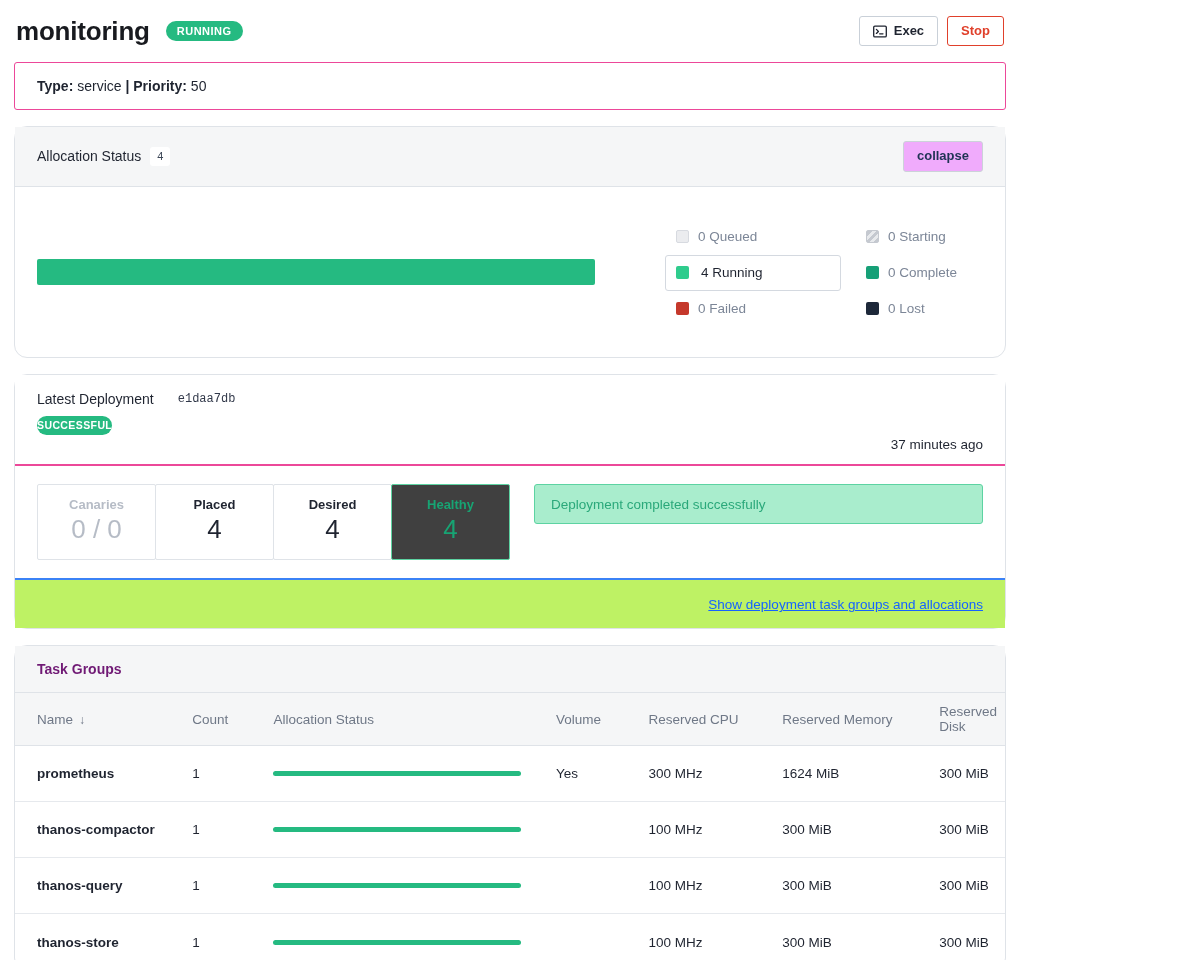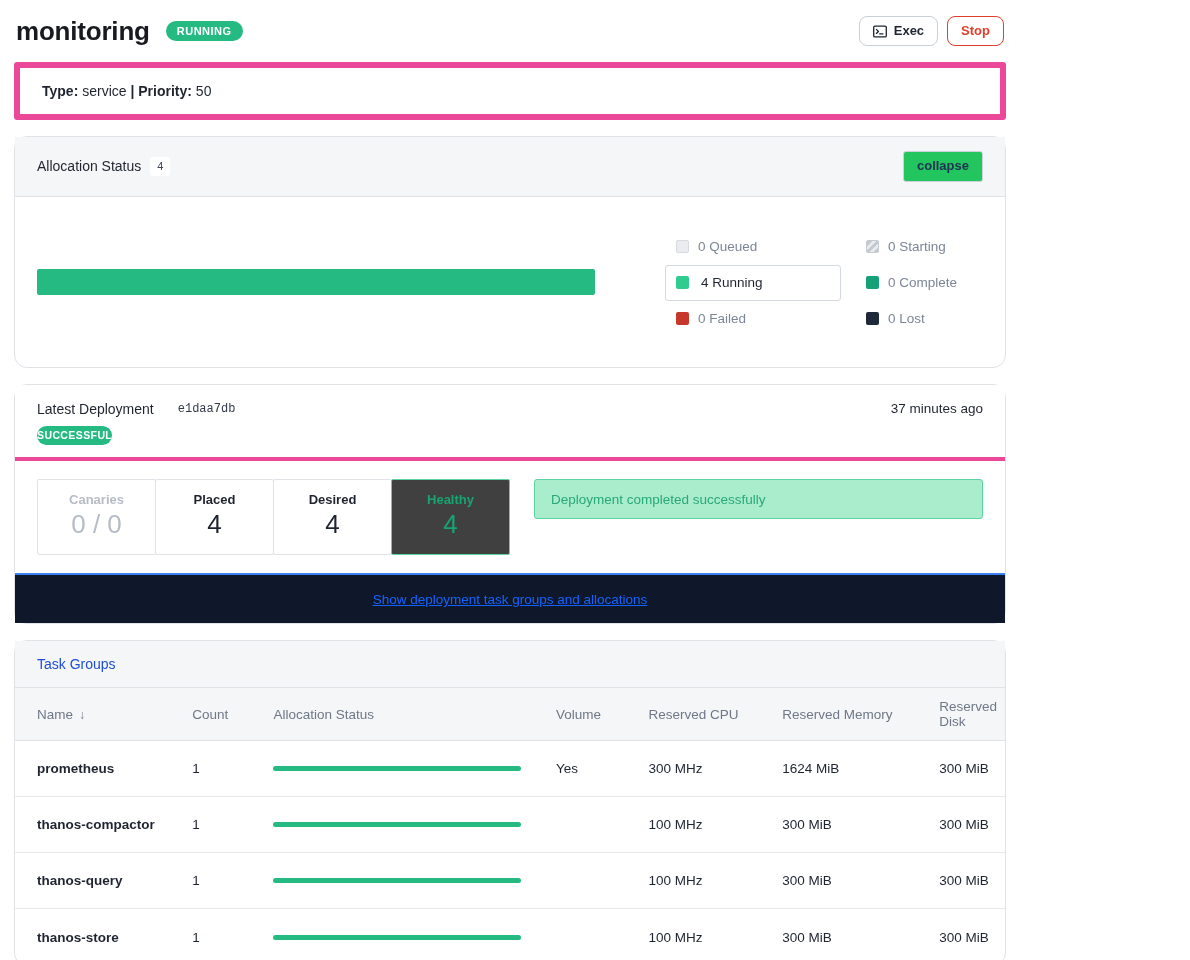--- a/index.html
+++ b/index.html
@@ -45,21 +45,21 @@
     line-height: 1.1;
   }
   .title-spacer { flex: 1; }
   .title-actions { display: flex; align-items: center; gap: 9px; }
   .btn {
     font-family: "Liberation Sans", sans-serif;
     font-size: 13px;
     font-weight: 700;
     background: #ffffff;
     border: 1px solid #c9d0d8;
-    border-radius: 8px;
+    border-radius: 3px;
     padding: 7px 13px;
     color: #1f2430;
     cursor: pointer;
     display: inline-flex;
     align-items: center;
     gap: 7px;
     line-height: 1.15;
   }
   .btn-stop {
     border-color: #e0402b;
@@ -80,21 +80,21 @@
     padding: 14px 22px;
     display: flex;
     align-items: center;
     font-size: 14px;
     color: #1f2430;
     min-height: 46px;
   }
 
   
   .typebar {
-    border: 6px solid #ec4899;
+    border: 1px solid #ec4899;
     border-radius: 3px;
     padding: 15px 22px;
     font-size: 14px;
     color: #1f2430;
     margin-bottom: 16px;
   }
   .typebar b { font-weight: 700; }
 
   
   .alloc-title { font-size: 14px; color: #1f2430; }
@@ -108,21 +108,21 @@
     padding: 3px 7px;
     line-height: 1.1;
     min-width: 18px;
     text-align: center;
   }
   .head-spacer { flex: 1; }
   .btn-collapse {
     font-family: "Liberation Sans", sans-serif;
     font-size: 13px;
     font-weight: 700;
-    background: #22c55e;
+    background: #f0abfc;
     border: 1px solid #ccd2d9;
     border-radius: 3px;
     padding: 7px 13px;
     color: #1f3354;
     cursor: pointer;
     line-height: 1.15;
   }
   .alloc-body {
     padding: 22px 22px 30px 22px;
     display: flex;
@@ -182,21 +182,22 @@
   .sw-complete { background: #16a077; }
   .sw-failed { background: #c5382b; }
   .sw-lost { background: #1d2839; }
 
   
   .deploy-head {
     padding: 14px 22px 12px 22px;
     display: flex;
     align-items: flex-start;
     background: #ffffff;
-    border-bottom: 4px solid #ec4899;
+    border-bottom: 2px solid #ec4899;
+    flex-direction: column;
   }
   .deploy-head-left { display: flex; flex-direction: column; gap: 7px; }
   .deploy-title-line { display: flex; align-items: center; }
   .deploy-title { font-size: 14px; color: #1f2430; }
   .deploy-id {
     margin-left: 17px;
     font-family: "Liberation Mono", monospace;
     font-size: 12px;
     color: #32394a;
     background: #ffffff;
@@ -265,37 +266,38 @@
     border: 1px solid #5dd3a2;
     border-radius: 3px;
     color: #2aa87a;
     font-size: 13.5px;
     padding: 13px 16px;
     height: 40px;
     display: flex;
     align-items: center;
   }
   .deploy-footer {
-    background: #0f172a;
+    background: #bef264;
     padding: 15px 22px;
-    text-align: center;
+    text-align: right;
   }
   .deploy-footer a {
     font-size: 13.5px;
     color: #1563ff;
     text-decoration: underline;
   }
 
   
   .tg-head {
     background: #f5f6f7;
     border-bottom: 1px solid #dfe3e8;
     padding: 15px 22px;
     font-size: 14px;
-    color: #1d4ed8;
+    color: #701a75;
+    font-weight: bold;
   }
   table.tg { width: 100%; border-collapse: collapse; }
   table.tg thead th {
     background: #f5f6f7;
     text-align: left;
     font-size: 13.5px;
     font-weight: 400;
     color: #6f7887;
     padding: 11px 8px 11px 8px;
     border-bottom: 1px solid #dfe3e8;

